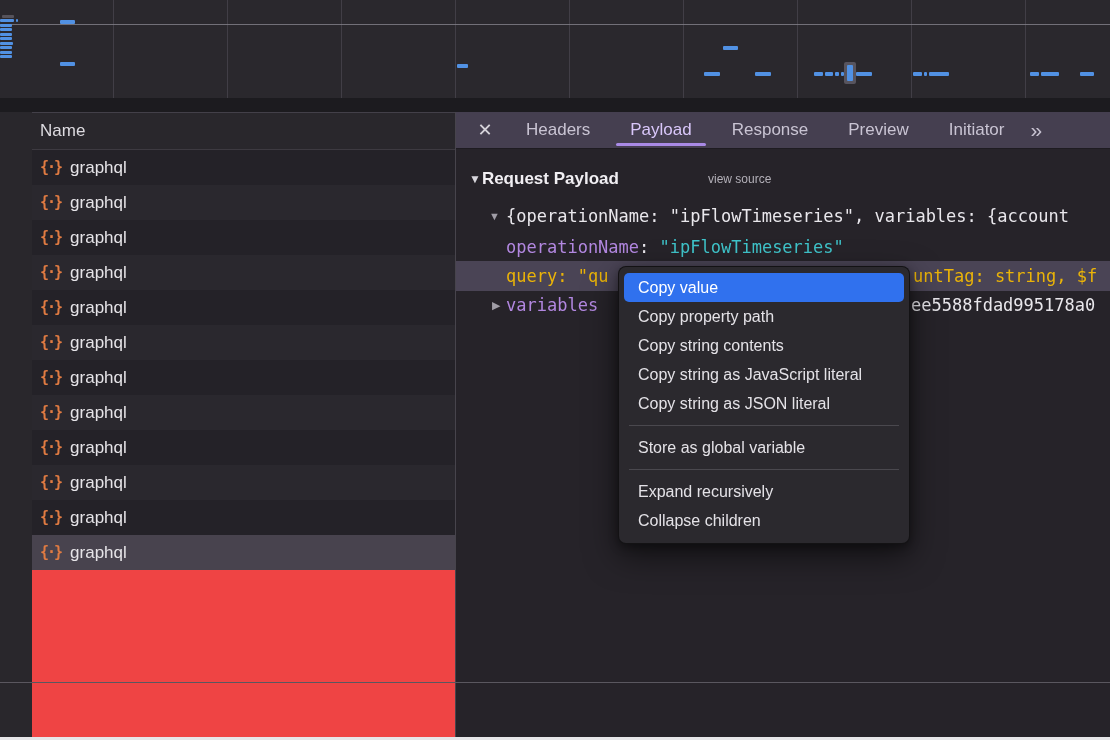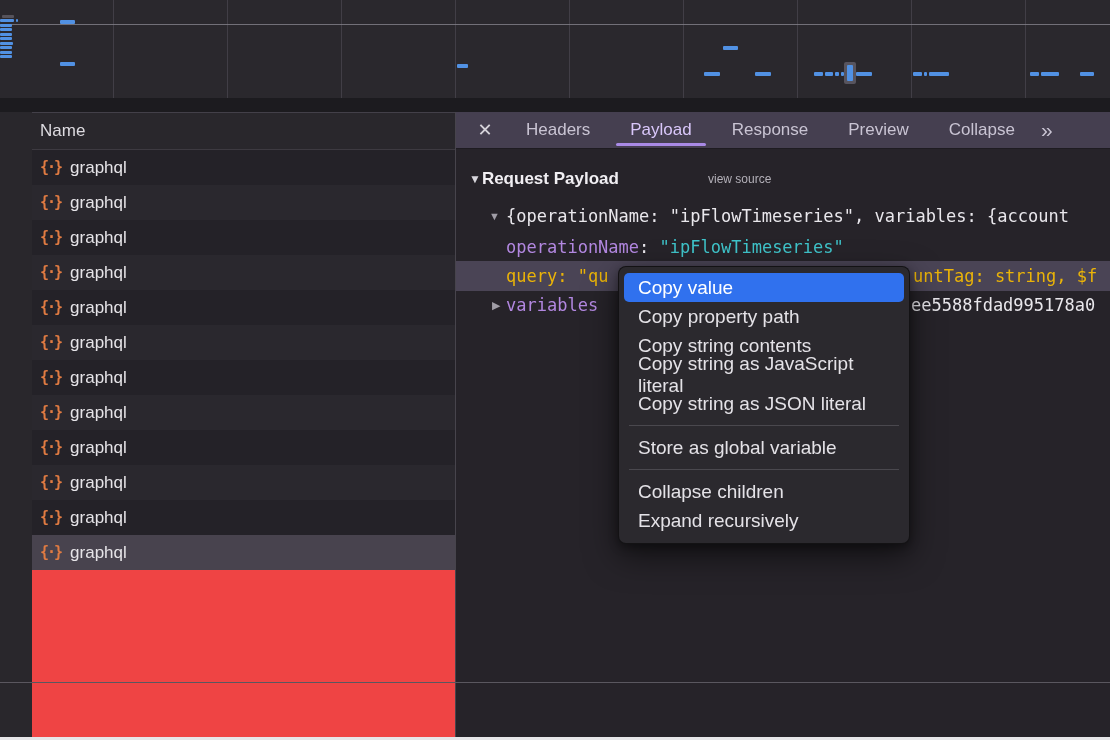--- a/index.html
+++ b/index.html
@@ -61,21 +61,21 @@
   .t-key{color:#b287e0;}
   .t-str{color:#3fc3c9;}
   .t-sel{color:#eab308;}
   .frag-right{position:absolute;height:28px;display:flex;align-items:center;
     font-family:"DejaVu Sans Mono",monospace;font-size:17px;white-space:pre;}
   
   .ctx-menu{position:absolute;left:618px;top:266px;width:290px;background:#2b292e;
     border:1px solid rgba(0,0,0,.55);border-radius:8px;padding:6px 0 8px;
     box-shadow:0 12px 32px rgba(0,0,0,.55),0 3px 10px rgba(0,0,0,.35);z-index:50;}
   .menu-item{height:29px;display:flex;align-items:center;margin:0 5px;padding:0 14px;
-    border-radius:5px;font-size:19px;color:#e4e2e7;cursor:pointer;}
+    border-radius:5px;font-size:16px;color:#e4e2e7;cursor:pointer;}
   .menu-item.highlighted{background:#3071ee;color:#ffffff;}
   .menu-sep{height:1px;background:#4a484e;margin:7px 10px;}
 </style>
 </head>
 <body>
 
 <div class="screen">
 
   <div class="overview">
       <div class="gridline" style="left: 113px;"></div>
@@ -183,21 +183,21 @@
   <div class="right-panel">
     <div class="tabbar">
       <div class="tab-close">
         <span>✕</span>
       </div>
       <div class="tabs-holder">
           <div class="tab">Headers</div>
           <div class="tab active">Payload</div>
           <div class="tab">Response</div>
           <div class="tab">Preview</div>
-          <div class="tab">Collapse</div>
+          <div class="tab">Initiator</div>
         </div>
       <div class="tab-overflow">
         <span>»</span>
       </div>
     </div>
 
     <div class="payload">
       <div class="section-header">
         <span class="sec-tri">▼</span>
         <span class="sec-title">Request Payload</span>
@@ -236,17 +236,17 @@
 
   <div class="ctx-menu">
       <div class="menu-item highlighted">Copy value</div>
       <div class="menu-item">Copy property path</div>
       <div class="menu-item">Copy string contents</div>
       <div class="menu-item">Copy string as JavaScript literal</div>
       <div class="menu-item">Copy string as JSON literal</div>
       <div class="menu-sep"></div>
       <div class="menu-item">Store as global variable</div>
       <div class="menu-sep"></div>
+      <div class="menu-item">Expand recursively</div>
       <div class="menu-item">Collapse children</div>
-      <div class="menu-item">Expand recursively</div>
     </div>
 
 </div>
 
 </body></html>

